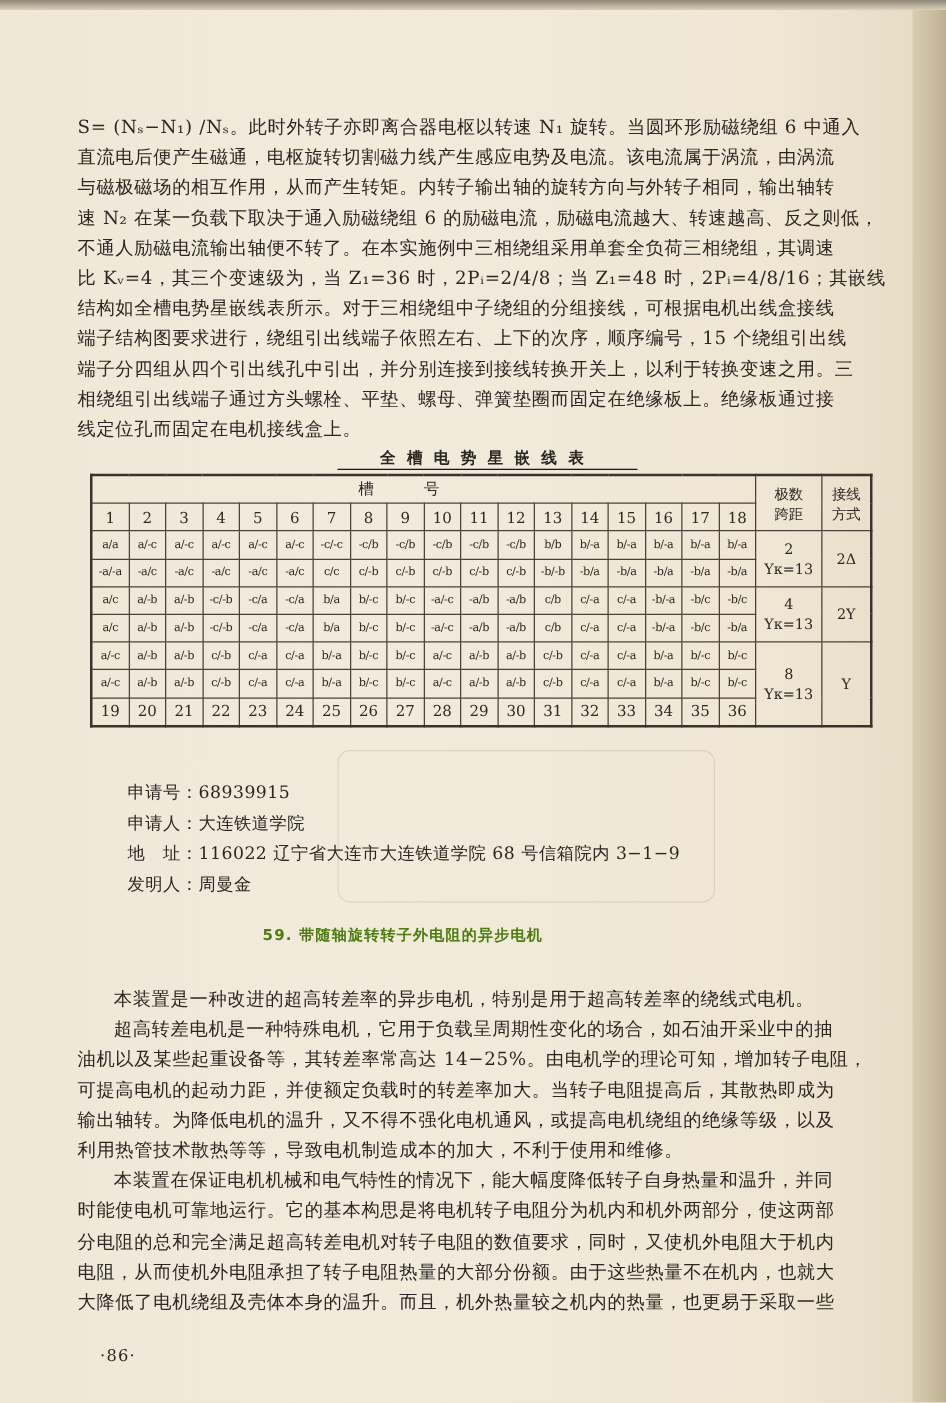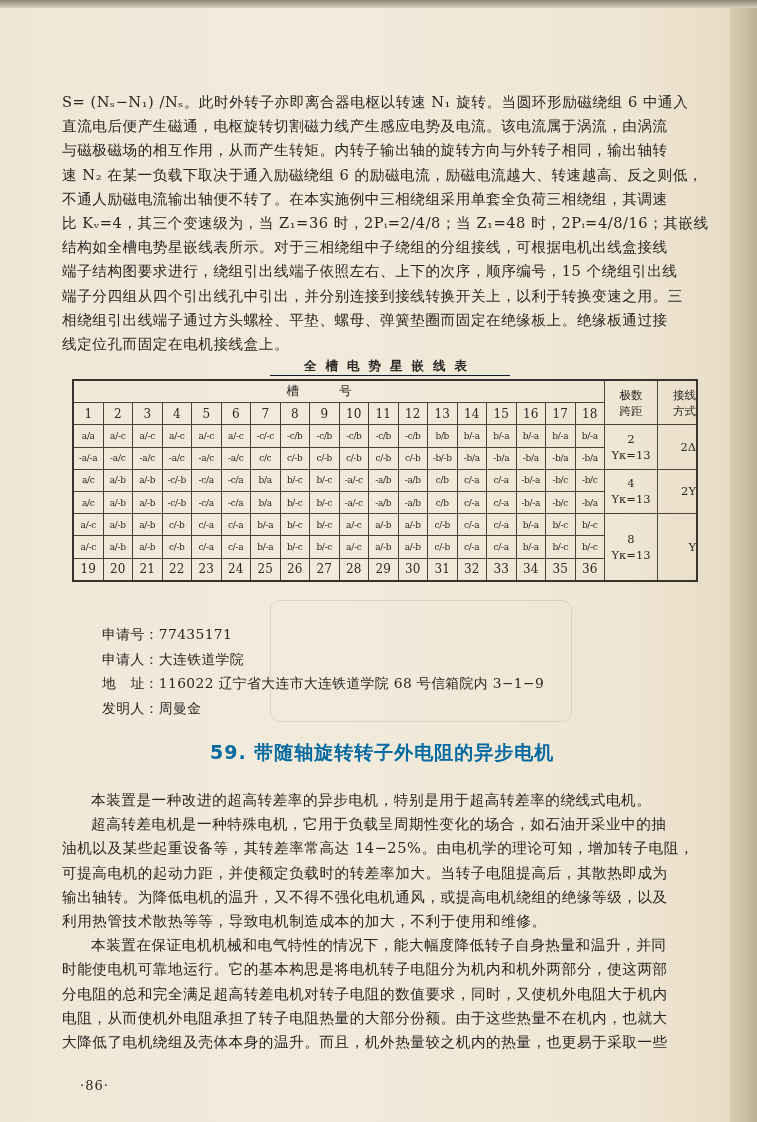--- a/index.html
+++ b/index.html
@@ -40,33 +40,33 @@
     border-collapse: collapse; border: 2px solid #3a332d;
     font-size: 11.5px;
     padding-left: 28px;
   }
   table.star td {
     border: 1px solid #4a423a; text-align: center; padding: 0;
     height: 21.2px; width: 28.5px; color: #2c2824;
   }
   table.star td.frac { font-size: 9px; letter-spacing: -0.3px; }
   table.star td.side { width: 52px; font-size: 11.5px; line-height: 16px; }
-  table.star td.wiring { width: 38px; text-align: right; }
+  table.star td.wiring { width: 38px; }
   table.star td.head { font-size: 12.5px; letter-spacing: 40px; }
   table.star td.num { font-size: 12px; }
   .meta {
     position: absolute; left: 102px; top: 622px;
     font-size: 13.8px; line-height: 24.5px; letter-spacing: 0.4px;
   }
   .meta .row { display: block; white-space: nowrap; }
   .meta .lbl { display: inline-block; }
   .section-title {
     position: absolute; left: 210px; top: 740px;
     font-family: "DejaVu Sans", sans-serif; font-weight: bold;
-    font-size: 19px; letter-spacing: 1px; color: #0369a1;
+    font-size: 12px; letter-spacing: 1px; color: #4d7c0f;
   }
   .pagenum {
     position: absolute; left: 80px; top: 1078px;
     font-size: 13px; letter-spacing: 1px;
   }
   .ghost {
     position: absolute; left: 270px; top: 600px; width: 300px; height: 120px;
     border: 1px solid rgba(120,110,95,0.18); border-radius: 10px;
   }
 </style>
@@ -271,21 +271,21 @@
         <td class="num">33</td>
         <td class="num">34</td>
         <td class="num">35</td>
         <td class="num">36</td>
       </tr>
     </tbody>
 </table>
 
 <div class="meta">
   <span class="row">
-    <span class="lbl">申请号：</span><span>77435171</span>
+    <span class="lbl">申请号：</span><span>68939915</span>
   </span>
   <span class="row">
     <span class="lbl">申请人：</span><span>大连铁道学院</span>
   </span>
   <span class="row">
     <span class="lbl">地　址：</span><span>116022 辽宁省大连市大连铁道学院 68 号信箱院内 3−1−9</span>
   </span>
   <span class="row">
     <span class="lbl">发明人：</span><span>周曼金</span>
   </span>

